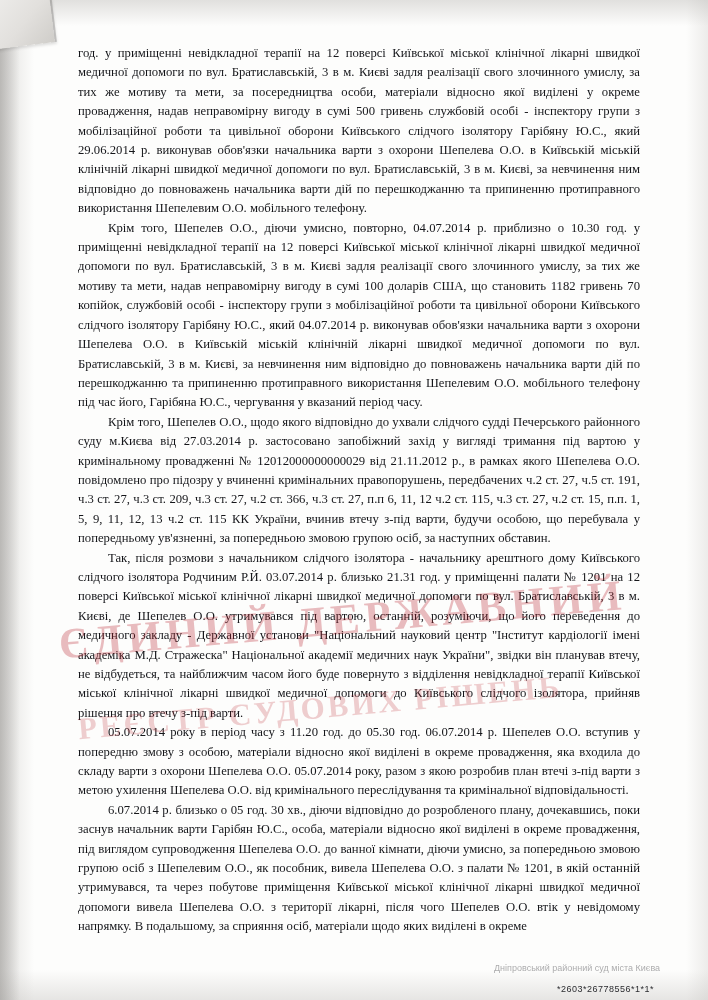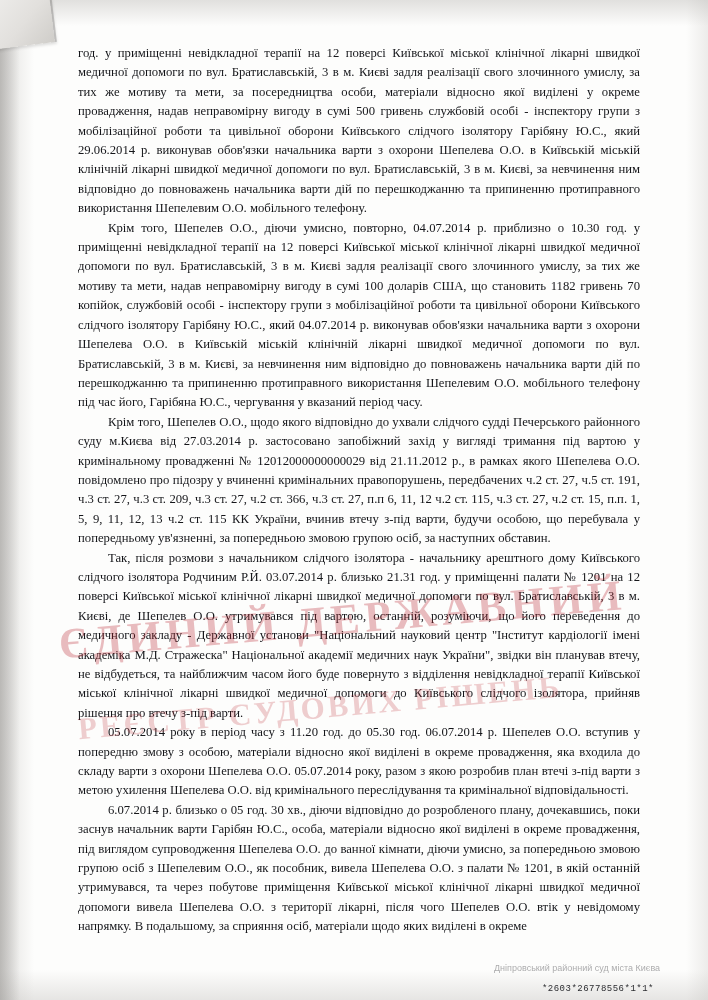--- a/index.html
+++ b/index.html
@@ -111,21 +111,21 @@
     font-size: 9px;
     line-height: 12px;
     color: rgba(70,70,75,0.45);
     font-family: "Liberation Sans", sans-serif;
   }
   
   #footer-code {
     position: absolute;
     right: 54px;
     bottom: 6px;
-    font-family: Liberation Mono, monospace;
+    font-family: Liberation Sans, sans-serif;
     font-size: 9px;
     color: #2b2c30;
     letter-spacing: 0.5px;
   }
   #footer-left {
     position: absolute;
     left: 26px;
     bottom: 10px;
     font-family: "Liberation Sans", sans-serif;
     font-size: 8px;

